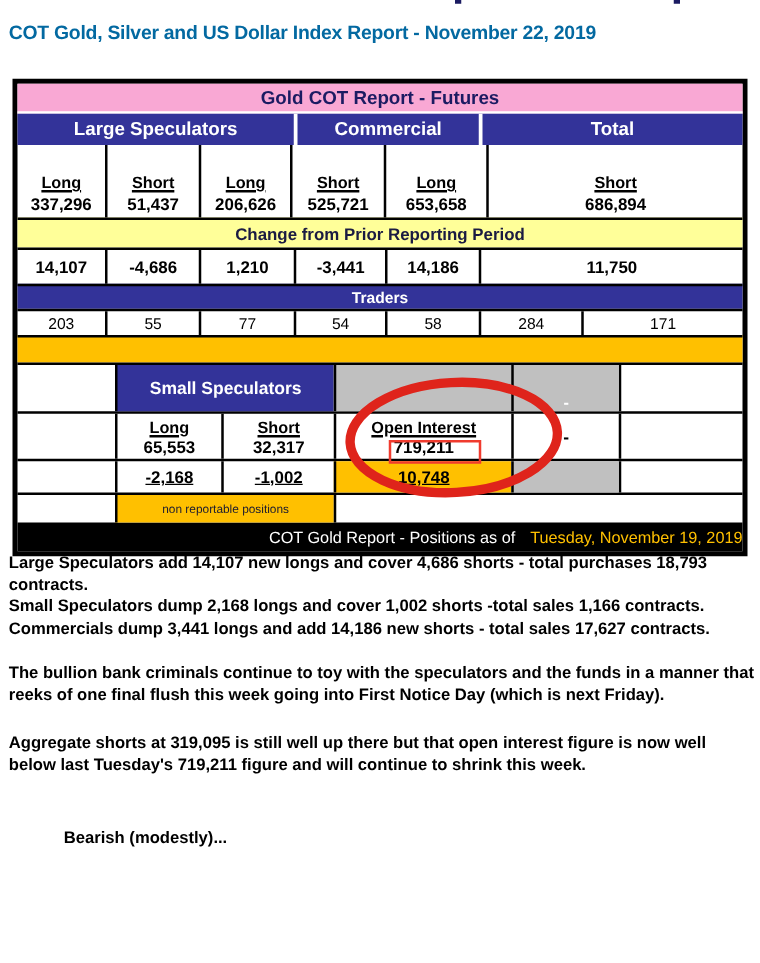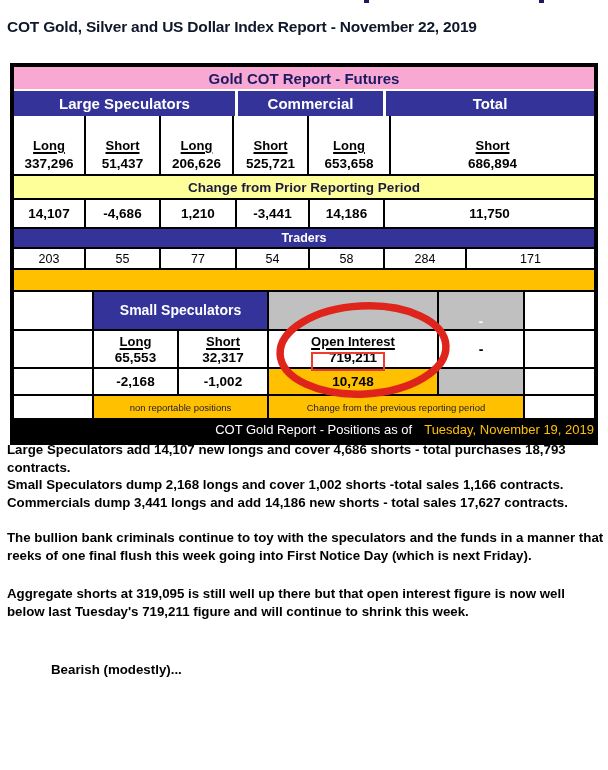--- a/index.html
+++ b/index.html
@@ -5,21 +5,21 @@
   * { margin:0; padding:0; box-sizing:border-box; }
   html,body { background:#fff; }
   body { font-family:"Liberation Sans", sans-serif; }
   .page { position:relative; width:608px; height:770px; background:#fff; overflow:hidden; }
 
   .remnant { position:absolute; width:5px; height:3px; background:#1b1b62; top:0; }
   .remnant.r1 { left:364px; }
   .remnant.r2 { left:539px; }
 
   .page-title { position:absolute; left:7px; top:18px; font-size:15.5px; font-weight:bold;
-                color:#0f172a; letter-spacing:-0.2px; white-space:nowrap; }
+                color:#0369a1; letter-spacing:-0.2px; white-space:nowrap; }
 
   
   .cot { position:absolute; left:10px; top:63px; width:588px; border:4px solid #000; background:#fff; }
   .row { display:flex; width:100%; }
   .cell { display:flex; align-items:center; justify-content:center; text-align:center; }
 
   .r-goldtitle { height:24px; background:#f9a8d4; align-items:center; justify-content:center;
                  font-size:15px; font-weight:bold; color:#1b1b62; border-bottom:2px solid #fff; }
   .r-groups   { height:25px; background:#333399; }
   .r-groups .cell { color:#fff; font-size:15px; font-weight:bold; }
@@ -43,37 +43,37 @@
   .r-goldbar { height:22px; background:#ffc000; border-top:2px solid #000; }
 
   
   .c1{width:70px;} .c2{width:75px;} .c3{width:76px;} .c4{width:73px;}
   .c5{width:75px;} .c6{width:82px;} .c7{flex:1;}
   .bl { border-left:2px solid #000; }
   
   .g1{width:221px;} .g2{width:148px;} .g3{flex:1;}
 
   
-  .l1{width:78px;} .l2{width:85px;} .l3{width:90px;} .l4{width:170px;} .l5{width:86px;} .l6{flex:1;}
+  .l1{width:78px;} .l2{width:85px;} .l3{width:90px;} .l4{width:142px;} .l5{width:86px;} .l6{flex:1;}
   .lspan23{width:175px;} .lspan45{width:256px;}
 
   .r-ssA { height:39px; border-top:2px solid #000; }
   .ssnavy { background:#333399; color:#fff; font-size:14px; font-weight:bold; line-height:1.25;
             flex-direction:column; }
   .graycell { background:#c0c0c0; position:relative; }
   .dash-white { position:absolute; bottom:3px; left:0; right:0; text-align:center;
                 color:#fff; font-size:13px; font-weight:bold; line-height:8px; }
   .r-ssB { height:38px; border-top:2px solid #000; }
   .r-ssB .cell { flex-direction:column; justify-content:center; }
   .sshead { font-size:13px; font-weight:bold; text-decoration:underline;
             text-decoration-thickness:2px; text-underline-offset:2px; }
   .ssval { font-size:13.5px; font-weight:bold; margin-top:1px; }
   .dash-black { font-size:14px; font-weight:bold; color:#000; }
   .r-ssC { height:27px; border-top:2px solid #000; }
-  .r-ssC .cell { font-size:13.5px; font-weight:bold; }
+  .r-ssC .cell { font-size:13.5px; font-weight:bold;text-decoration:underline; }
   .goldcell { background:#ffc000; }
   .r-ssD { height:24px; border-top:2px solid #000; }
   .r-ssD .cell { font-size:9.5px; color:#1b1b30; }
 
   .r-black { height:23px; background:#000; align-items:center; justify-content:flex-end; gap:12px;
              font-size:13px; }
   .fb-label { color:#fff; }
   .fb-date  { color:#ffc000; }
 
   
@@ -203,21 +203,20 @@
       <div class="cell l2 bl">-2,168</div>
       <div class="cell l3 bl">-1,002</div>
       <div class="cell l4 bl goldcell">10,748</div>
       <div class="cell l5 bl graycell"></div>
       <div class="cell l6 bl"></div>
     </div>
 
     <div class="row r-ssD">
       <div class="cell l1"></div>
       <div class="cell lspan23 bl goldcell">non reportable positions</div>
-      <div class="cell lspan45 bl goldcell">Change from the previous reporting period</div>
       <div class="cell l6 bl"></div>
     </div>
 
     <div class="row r-black">
       <span class="fb-label">COT Gold Report - Positions as of</span>
       <span class="fb-date">Tuesday, November 19, 2019</span>
     </div>
 
   </div>
 

